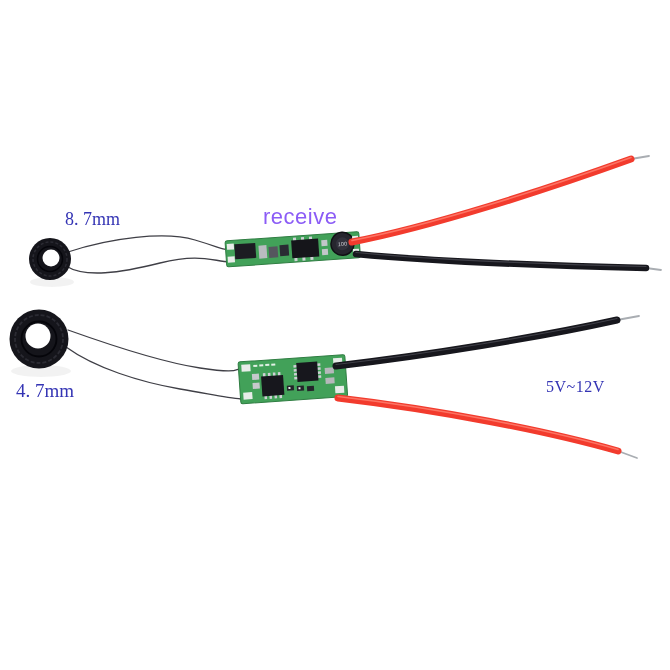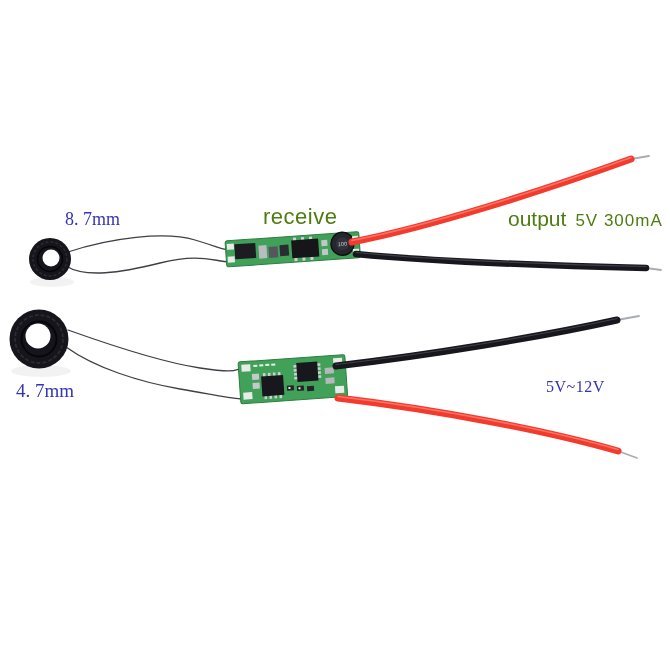--- a/index.html
+++ b/index.html
@@ -1,21 +1,21 @@
 <!DOCTYPE html>
 <html><head>
 <meta charset="utf-8">
 <style>
   html,body{margin:0;padding:0;background:#fff;}
   .stage{
     position:relative;width:670px;height:670px;background:#ffffff;
     overflow:hidden;font-family:"Liberation Sans",sans-serif;
   }
   .stage svg{position:absolute;left:0;top:0;}
-  .lbl{position:absolute;color:#4d7c0f;white-space:nowrap;line-height:1;}
+  .lbl{position:absolute;color:#8b5cf6;white-space:nowrap;line-height:1;}
   .lbl.sans{font-family:"Liberation Sans",sans-serif;}
   .lbl.serif{font-family:"Liberation Serif",serif;color:#3434b4;}
   #label-coil-small{left:44px;top:210px;font-size:18px;margin-left:21px;}
   #label-receive{left:263px;top:206px;font-size:22px;letter-spacing:.5px;}
   #label-output-group{left:508px;top:208px;display:flex;align-items:baseline;}
   #label-output-group .out{font-size:21px;}
   #label-output-group .spec{font-size:17px;margin-left:9px;letter-spacing:1px;}
   #label-coil-large{left:16px;top:381px;font-size:19px;}
   #label-input{left:546px;top:379px;font-size:16px;letter-spacing:.5px;text-align:right;}
   #label-emission{left:260px;top:423px;font-size:23px;letter-spacing:.5px;}
@@ -143,22 +143,18 @@
       <path d="M 336,364.5 C 430,353.5 540,335.5 617,318.5" stroke="#4a4a52" stroke-width="1.2" opacity="0.8"></path>
       <path d="M 338,398 C 440,410 548,431 618,451" stroke="#f23b2d" stroke-width="7"></path>
       <path d="M 338,396.5 C 440,408.5 548,429.5 618,449.5" stroke="#ff8272" stroke-width="1.6" opacity="0.8"></path>
     </g>
   </svg>
 
   <div class="lbl serif" id="label-coil-small">8. 7mm</div>
 
   <div class="lbl sans" id="label-receive">receive</div>
 
-  <div class="lbl" id="label-output-group">
-    <span class="sans out">output</span>
-    <span class="serif spec">5V 300mA</span>
-  </div>
 
   <div class="lbl serif" id="label-coil-large">4. 7mm</div>
 
   <div class="lbl serif" id="label-input">5V~12V</div>
 
 </div>
 
 </body></html>

